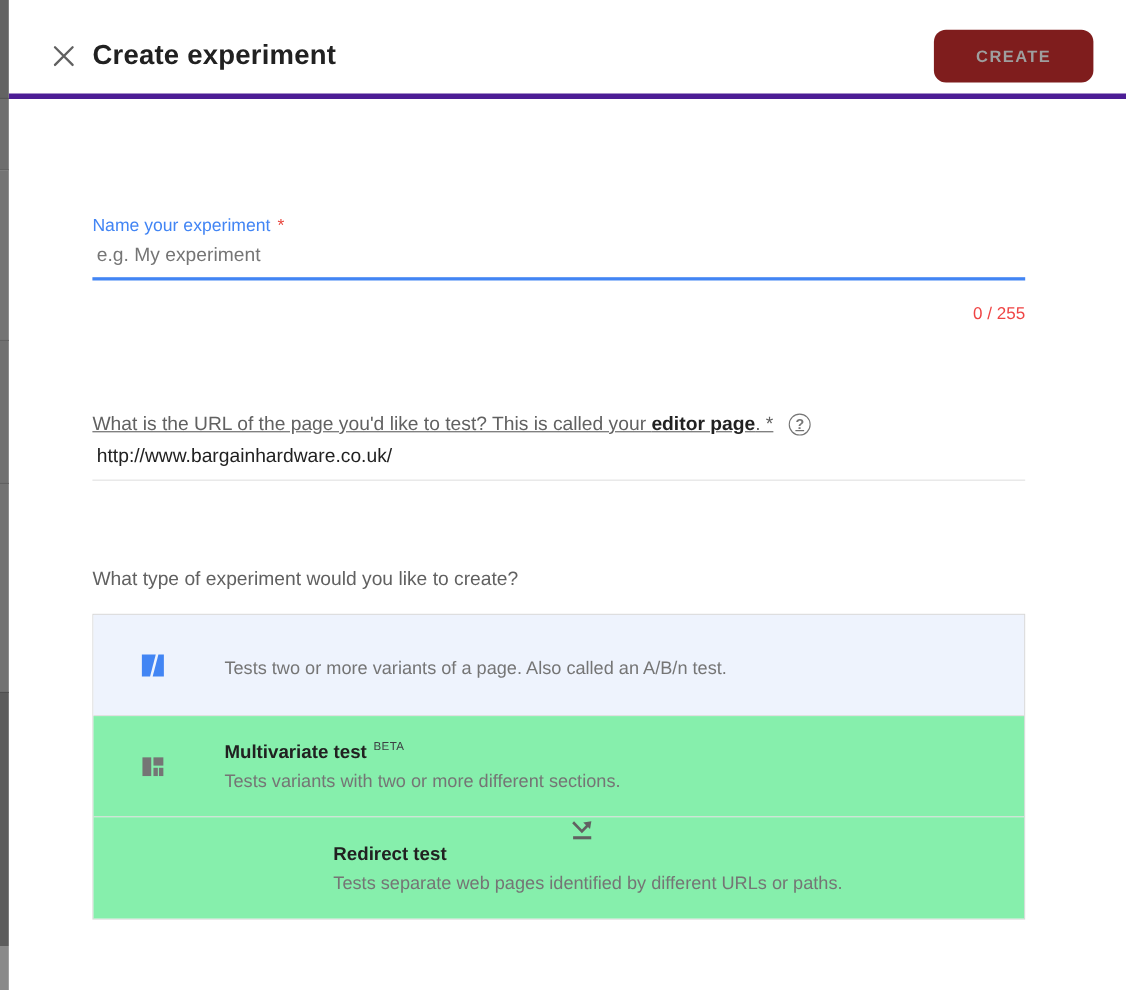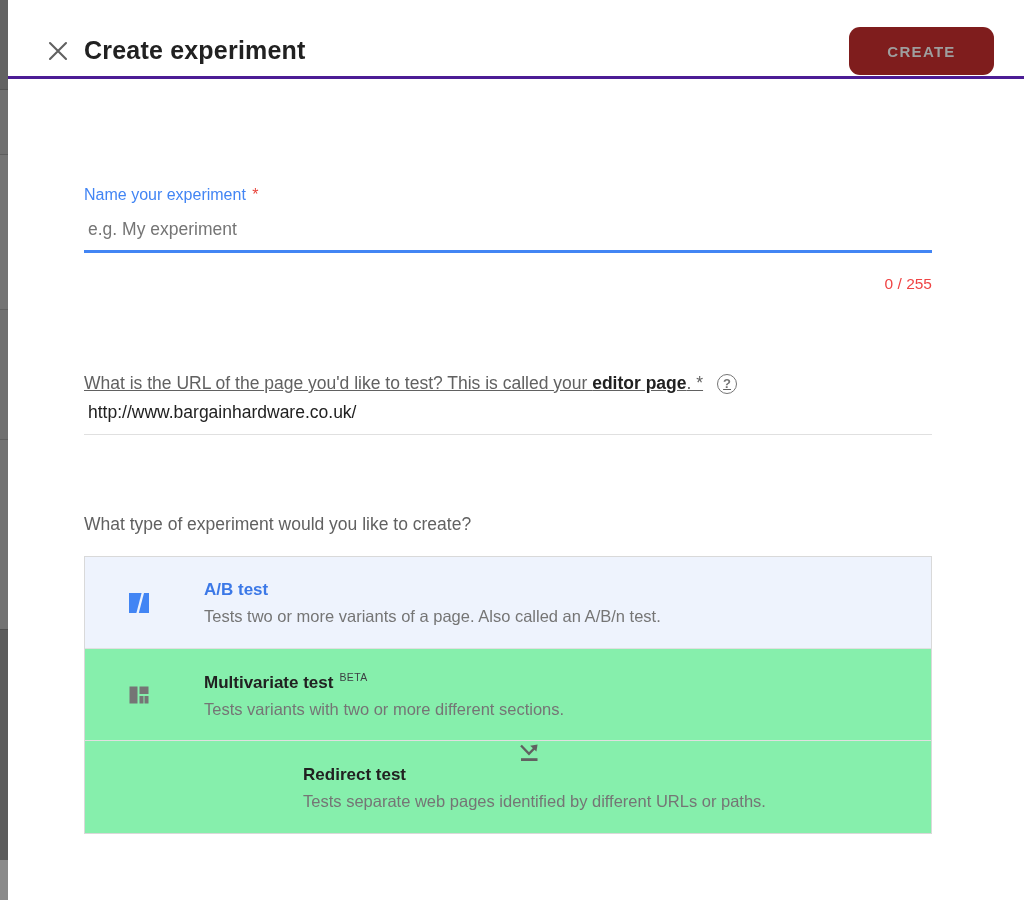--- a/index.html
+++ b/index.html
@@ -22,22 +22,22 @@
   .edge-strip .seg3 { height: 155px; background: #747474; border-bottom: 1px solid #626262; }
   .edge-strip .seg4 { height: 130px; background: #707070; border-bottom: 1px solid #606060; }
   .edge-strip .seg5 { height: 190px; background: #727272; border-bottom: 1px solid #4f4f4f; }
   .edge-strip .seg6 { height: 230px; background: #5c5c5c; }
   .edge-strip .seg7 { flex: 1;       background: #8a8a8a; }
 
   
   .modal { position: absolute; left: 8px; top: 0; right: 0; height: 900px; background: #fff; }
 
   .modal-header {
-    position: relative; height: 79px;
-    border-bottom: 3px solid #4c1d95;
+    position: relative; height: 90px;
+    border-bottom: 5px solid #4c1d95;
   }
   .close-btn {
     position: absolute; left: 27px; top: 28px;
     width: 46px; height: 46px;
     display: flex; align-items: center; justify-content: center;
     cursor: pointer; background: none; border: none;
   }
   .close-btn svg { width: 24px; height: 24px; }
   .modal-title {
     position: absolute; left: 76px; top: 36px;
@@ -55,21 +55,21 @@
   }
 
   
   .modal-body { position: relative; margin-left: 76px; width: 848px; }
 
   .name-label { margin-top: 107px; font-size: 16px; }
   .name-label .lbl { color: #4285f4; }
   .name-label .req { color: #e8453c; margin-left: 2px; }
 
   .name-input {
-    display: block; width: 848px; height: 38px; margin-top: 11px;
+    display: block; width: 848px; height: 38px; margin-top: 2px;
     border: none; border-bottom: 3px solid #4285f4;
     font-size: 17.5px; color: #212121; outline: none;
     font-family: "Liberation Sans", sans-serif;
     padding: 0 0 6px 4px; background: transparent;
   }
   .name-input::placeholder { color: #757575; opacity: 1; }
 
   .char-counter {
     margin-top: 22px; text-align: right;
     font-size: 15.5px; color: #ef4444;
@@ -163,21 +163,20 @@
     <div class="type-question">What type of experiment would you like to create?</div>
 
     <div class="options">
 
       <div class="option-row selected">
         <svg class="option-icon" viewBox="0 0 24 24">
           <polygon points="2,2 14.6,2 9.4,22 2,22" fill="#4285f4"></polygon>
           <polygon points="17,2 22,2 22,22 11.8,22" fill="#4285f4"></polygon>
         </svg>
         <div class="option-text">
-          <div class="option-title">A/B test</div>
           <div class="option-desc">Tests two or more variants of a page. Also called an A/B/n test.</div>
         </div>
       </div>
 
       <div class="option-row">
         <svg class="option-icon" viewBox="0 0 24 24">
           <rect x="2.5" y="3.5" width="8" height="17" fill="#757575"></rect>
           <rect x="12.5" y="3.5" width="9" height="7.5" fill="#757575"></rect>
           <rect x="12.5" y="13" width="4" height="7.5" fill="#757575"></rect>
           <rect x="17.5" y="13" width="4" height="7.5" fill="#757575"></rect>

